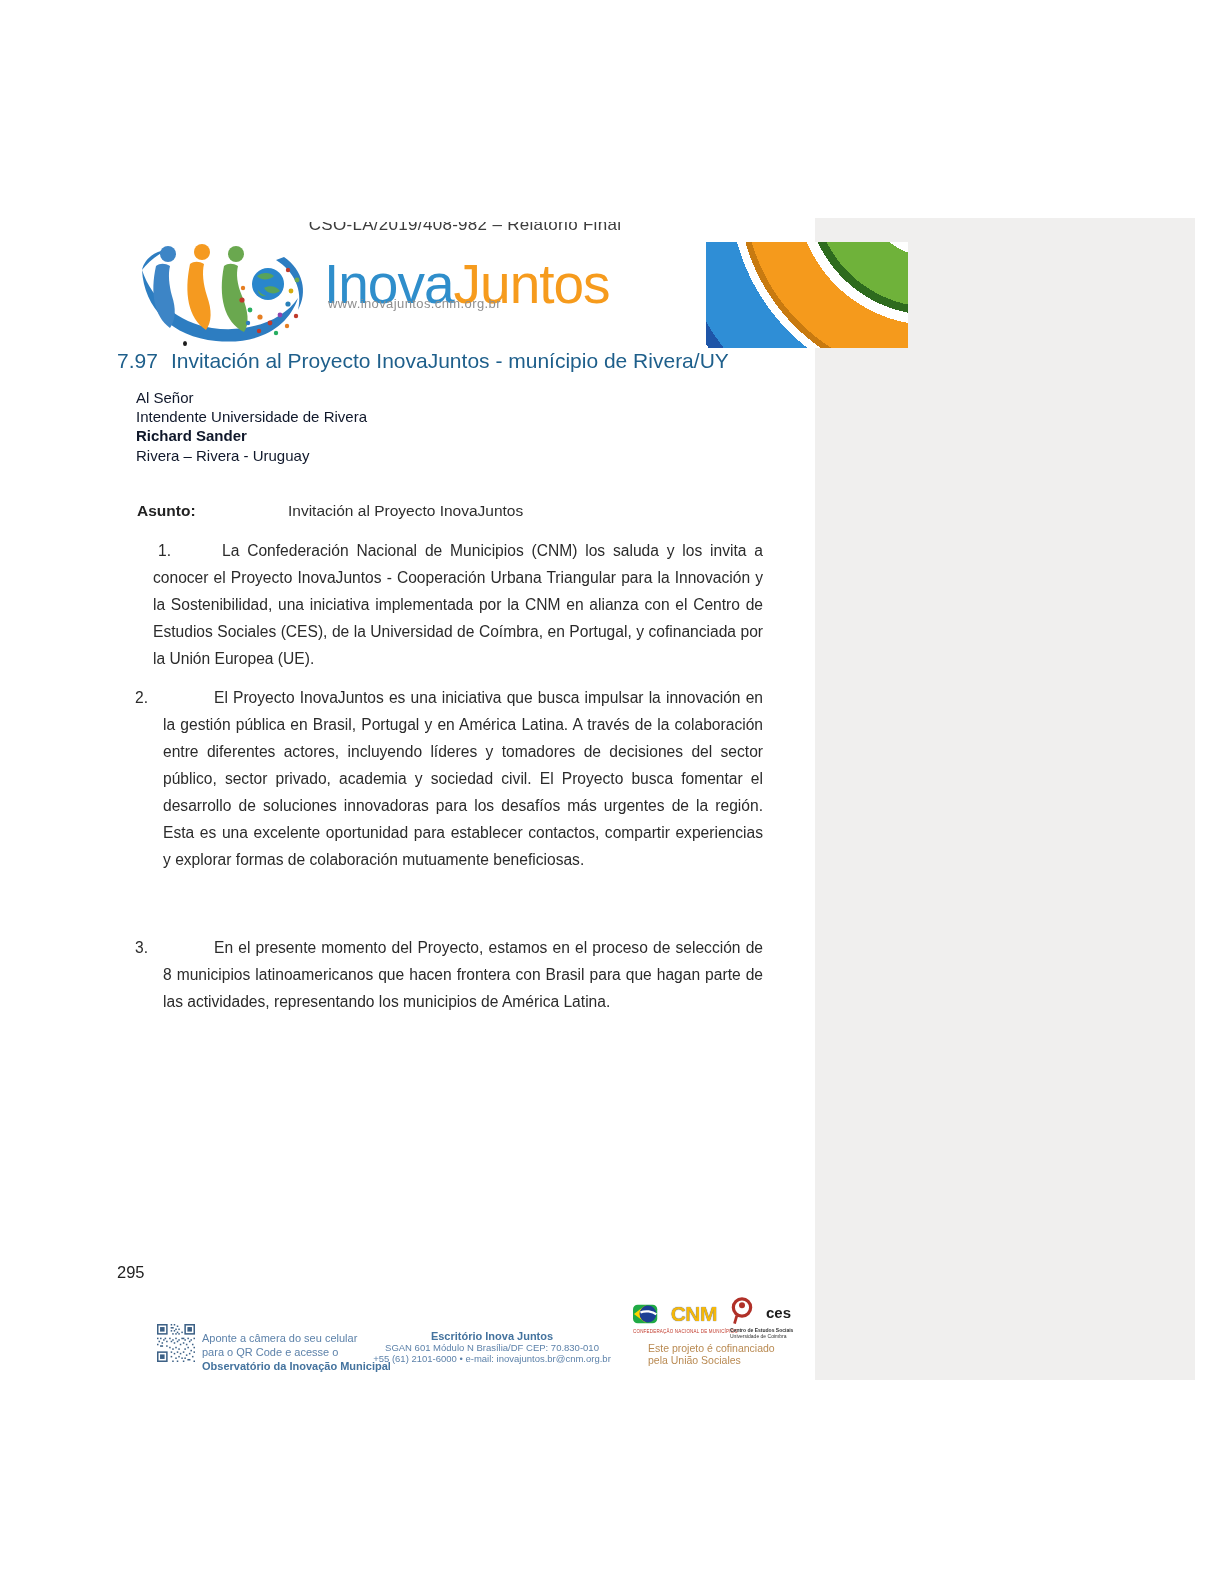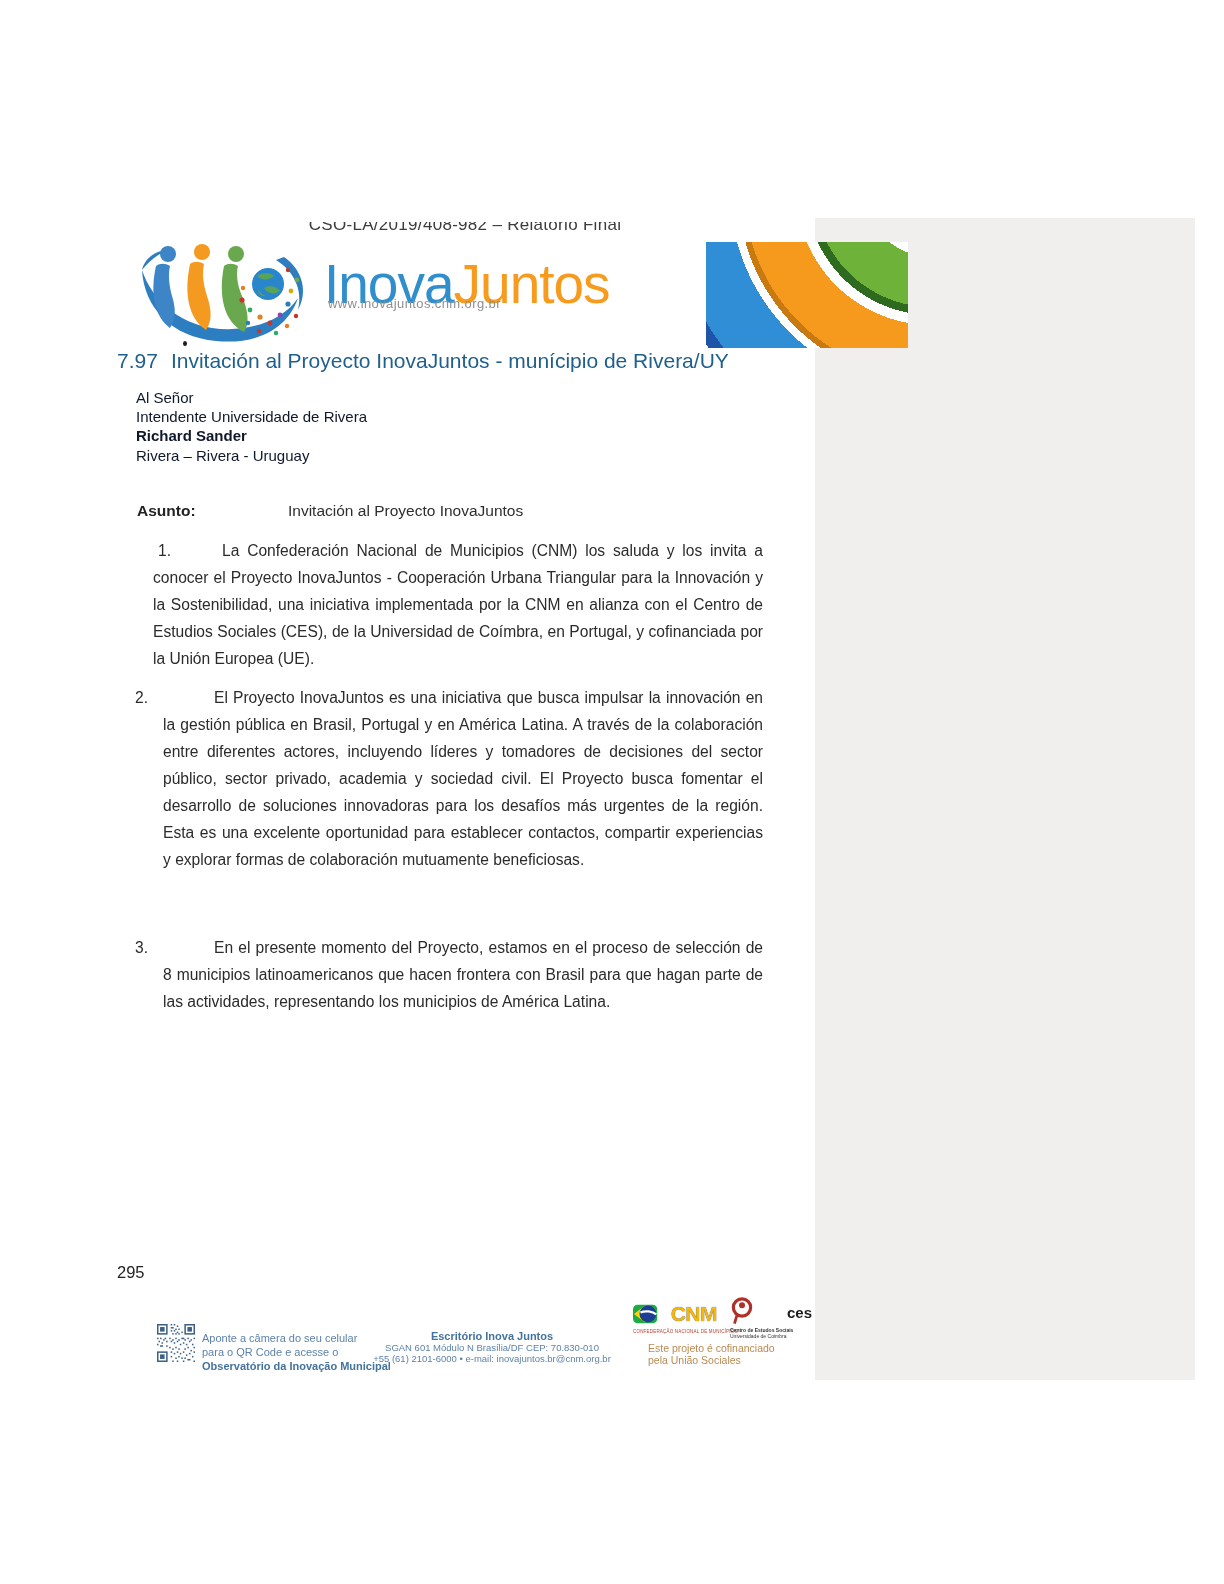--- a/index.html
+++ b/index.html
@@ -68,21 +68,21 @@
   .qr-text .bold { font-weight:bold; color:#44739e; }
   .office { position:absolute; left:372px; top:1330px; width:240px; text-align:center; color:#5d82aa; }
   .office .title { font-size:11px; font-weight:bold; color:#44739e; }
   .office .line { font-size:9.5px; line-height:11px; }
   .office .line:first-of-type { margin-top:5px; }
   .cnm { position:absolute; left:633px; top:1301px; width:84px; text-align:center; }
   .cnm-row { display:flex; align-items:center; justify-content:center; gap:6px; }
   .cnm-word { font-size:21px; font-weight:900; color:#f5b80a; letter-spacing:-.5px; text-shadow:0 0 1px #1c3f94; }
   .cnm-caption { font-size:4.5px; color:#c0392b; letter-spacing:.2px; margin-top:2px; white-space:nowrap; }
   .ces { position:absolute; left:730px; top:1296px; width:82px; }
-  .ces-row { display:flex; align-items:flex-start; gap:3px;justify-content:space-between; }
+  .ces-row { display:flex; align-items:flex-start; gap:12px; }
   .ces-word { font-size:15px; font-weight:bold; color:#1d1d1d; margin-top:8px; }
   .ces-caption { font-size:5px; color:#333; line-height:6px; margin-top:1px; }
   .ces-caption .c1 { font-weight:bold; }
   .eu-note { position:absolute; left:648px; top:1342px; width:155px; 
              font-size:10.5px; line-height:12px; color:#b98a52; filter:blur(.2px); }
 </style>
 </head>
 <body>
 
 <div class="page">

